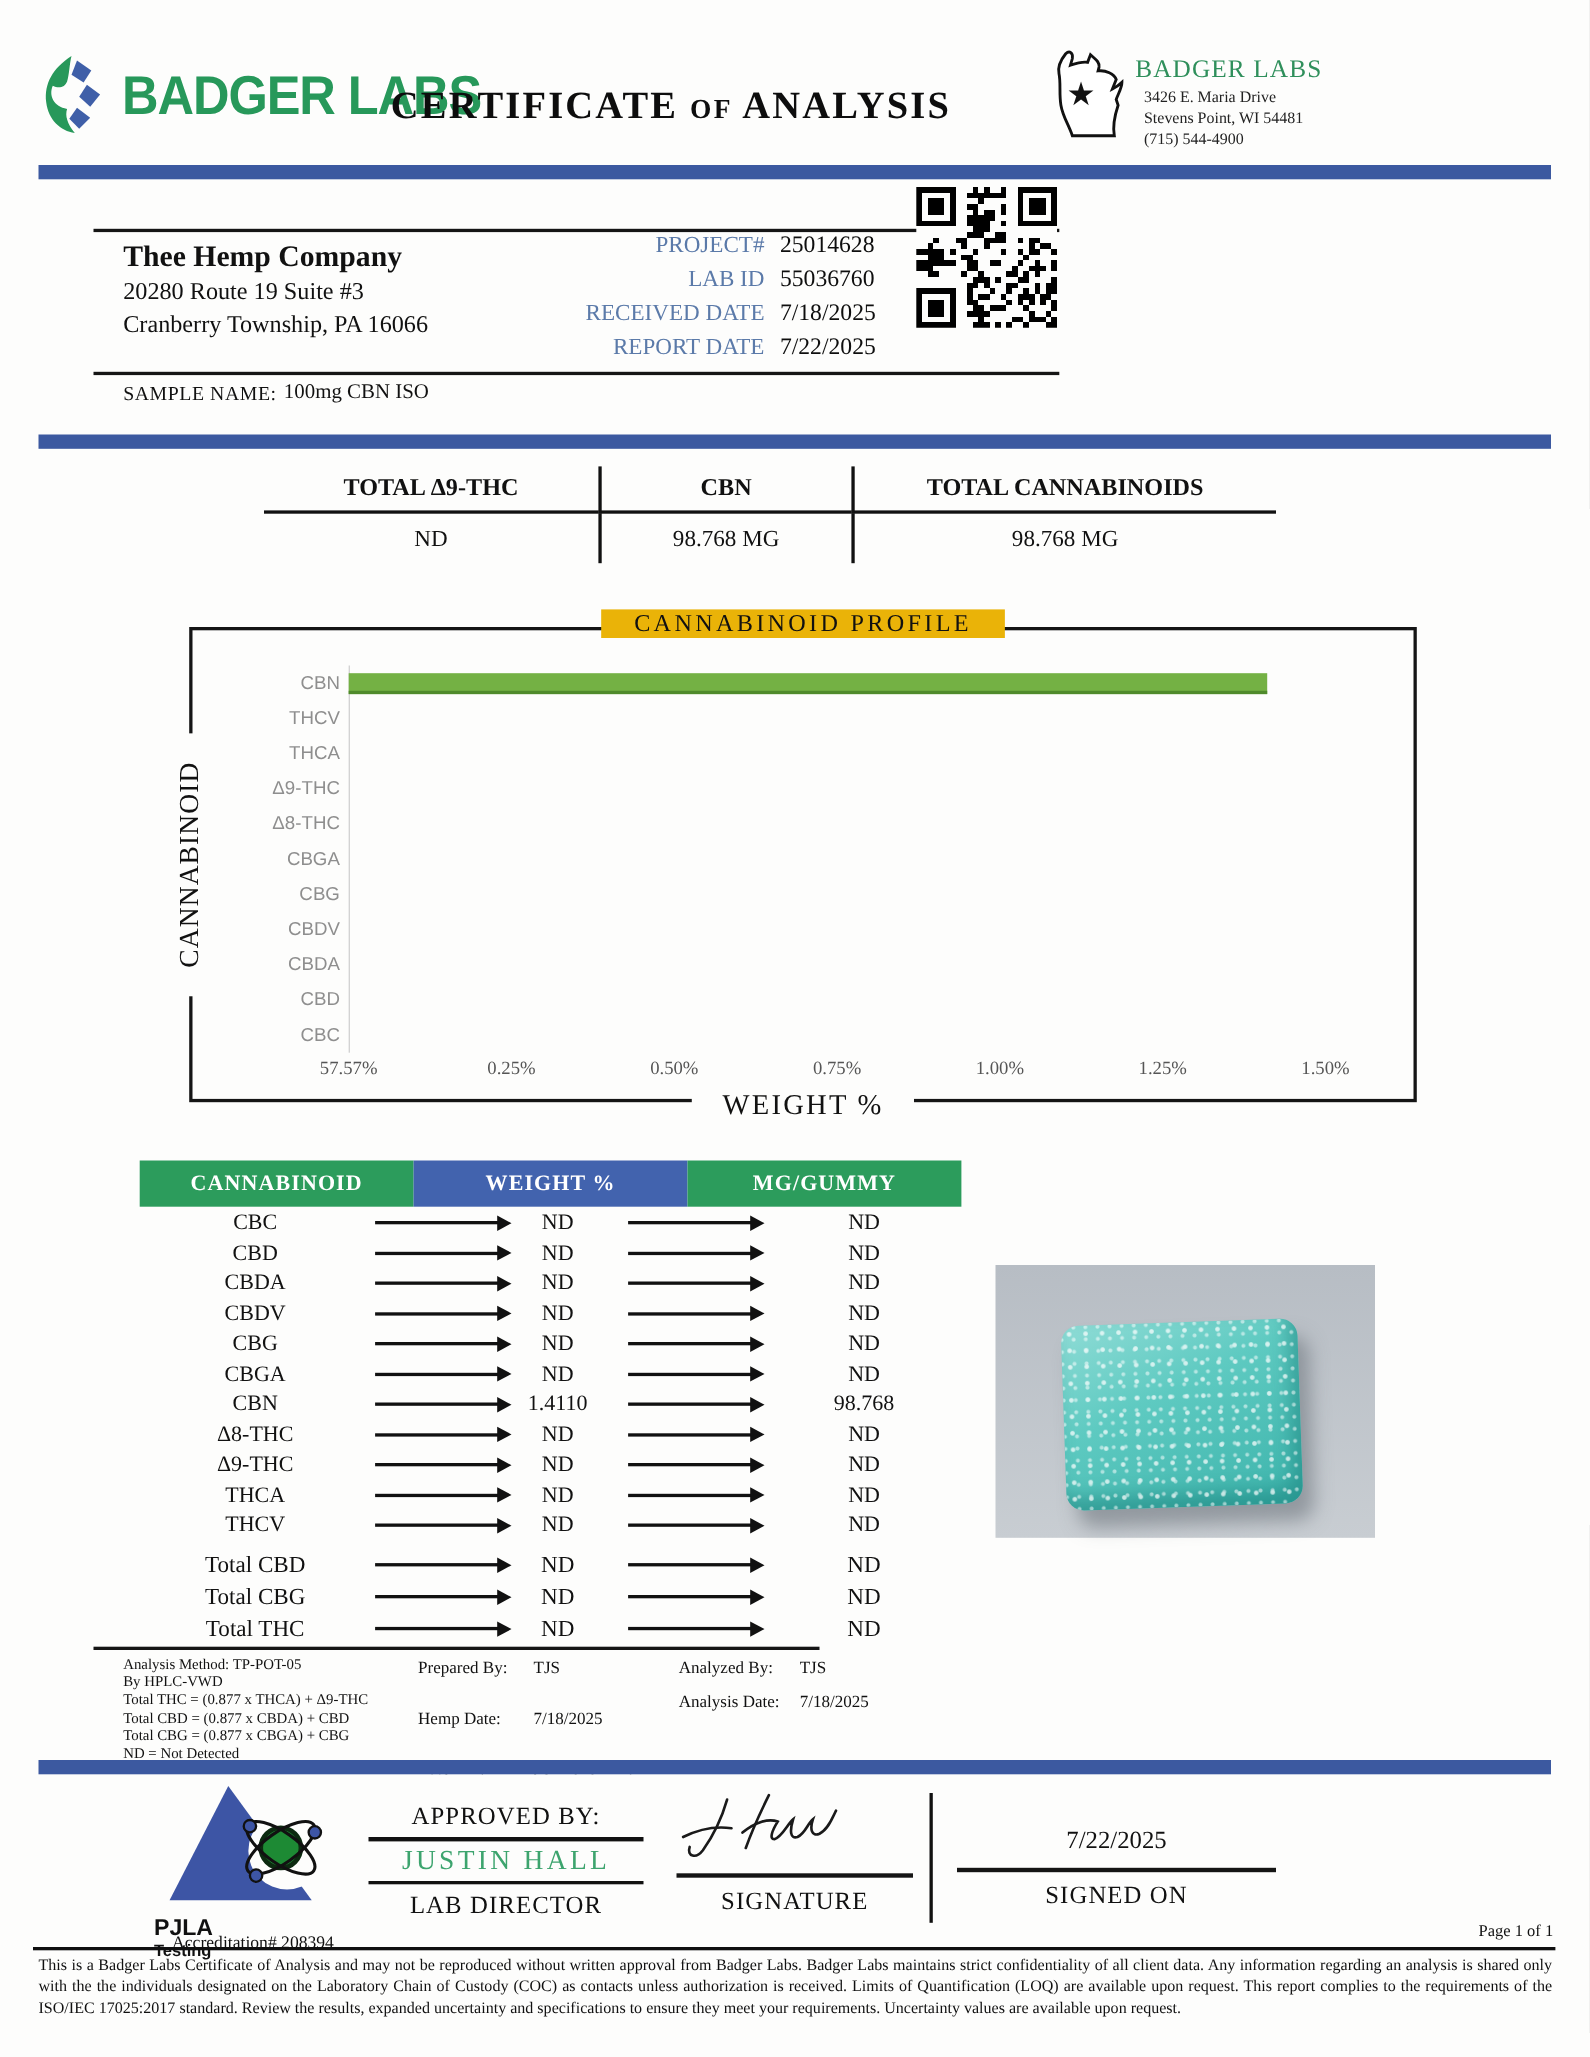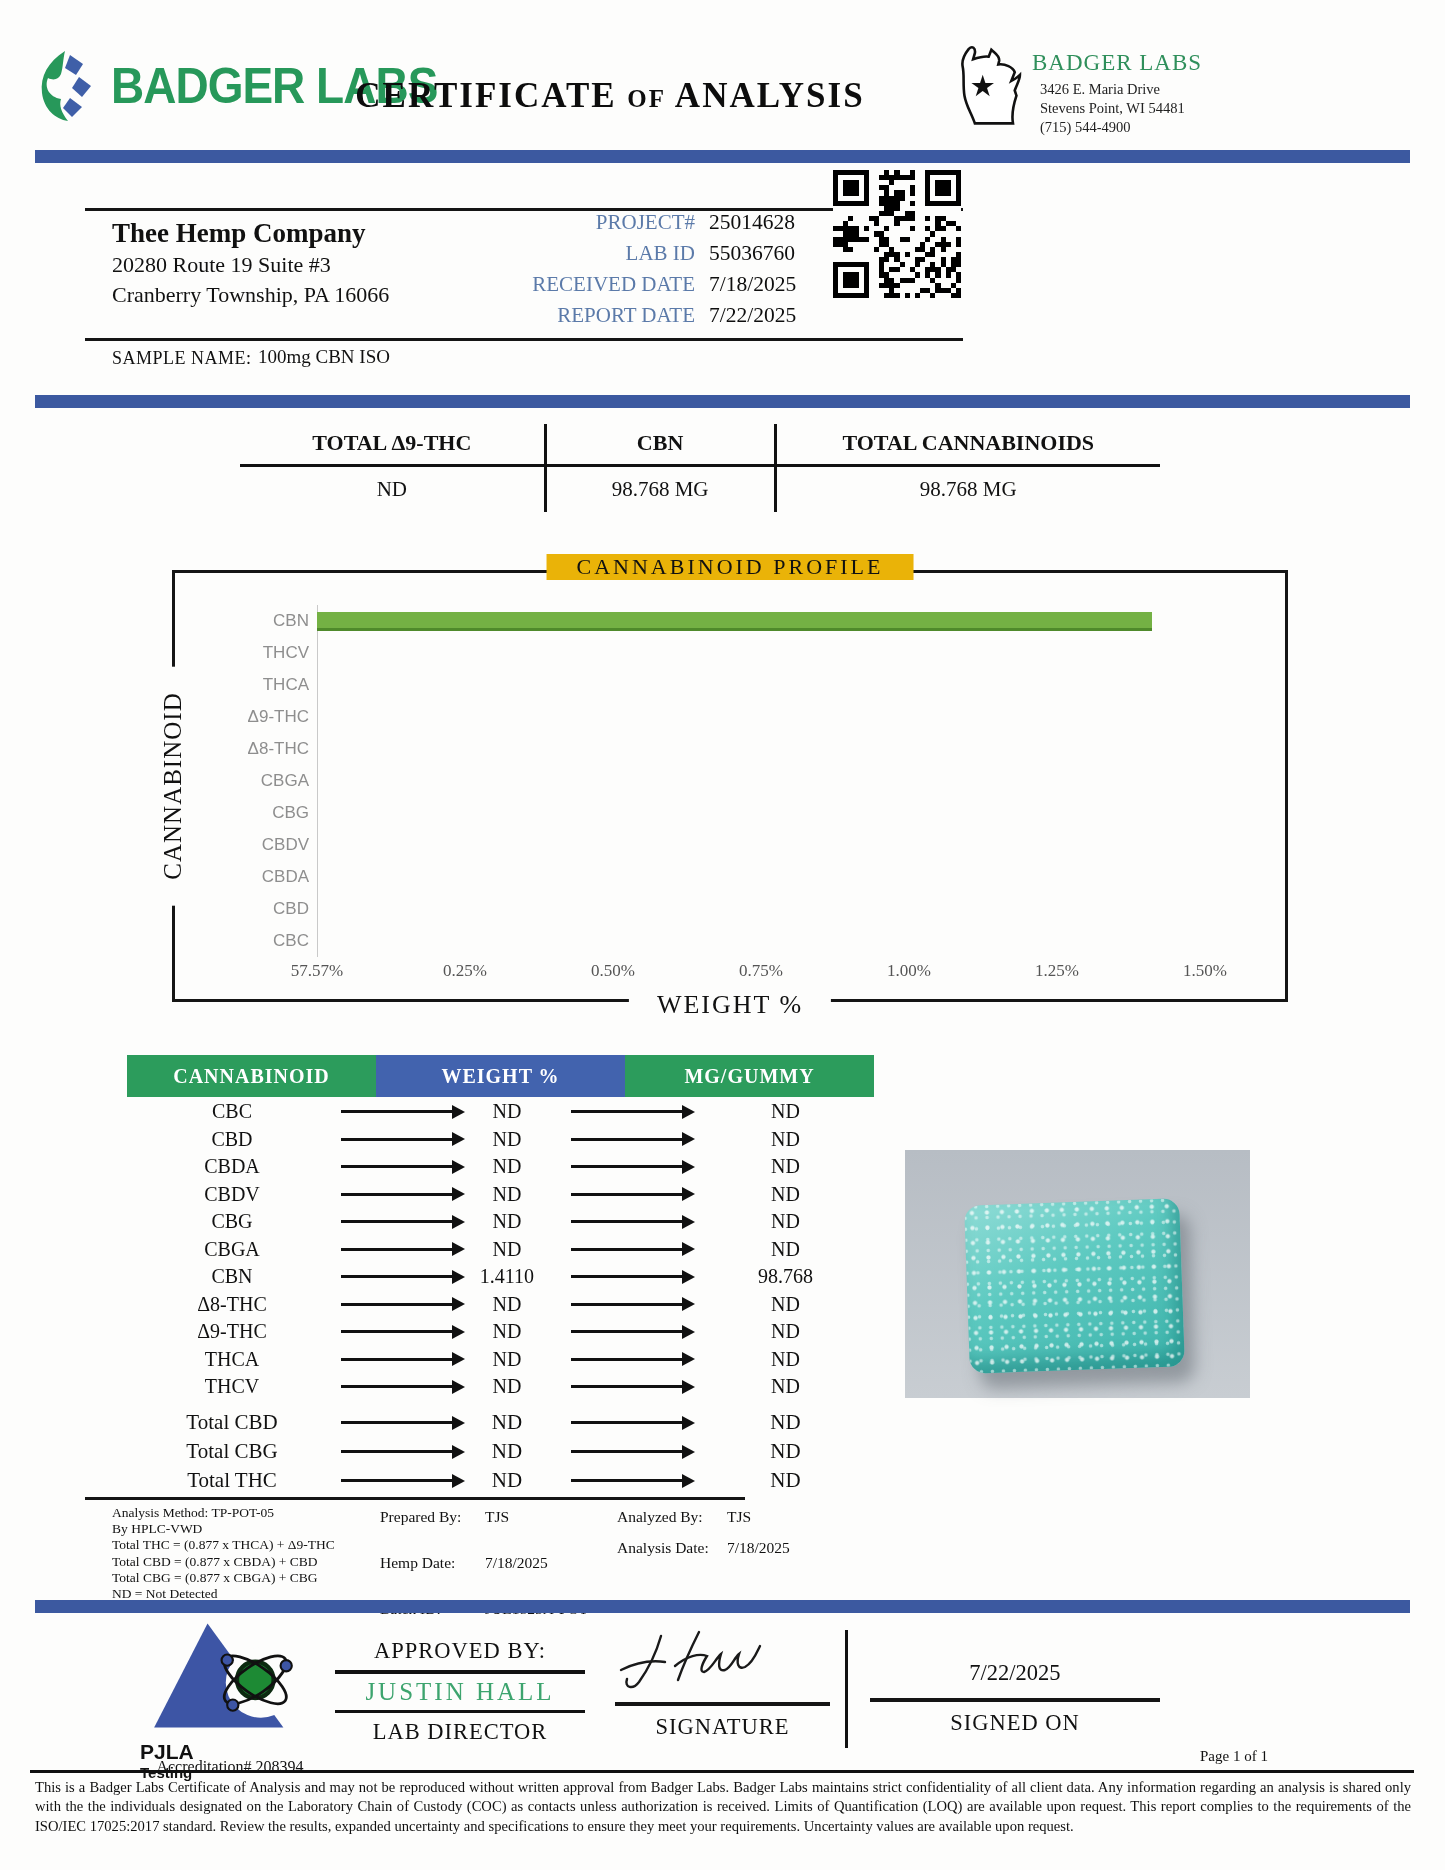--- a/index.html
+++ b/index.html
@@ -80,21 +80,21 @@
 
   
   .app-col{display:flex;flex-direction:column;align-items:center}
   .app-label{font-size:22.5px;letter-spacing:1px}
   .app-line{height:3.5px;background:#111;width:250px}
   .app-name{font-size:25px;letter-spacing:3px;color:#3da46e;padding:4px 0}
   .app-title{font-size:22.5px;letter-spacing:1px;padding-top:6px}
   .sig-label{font-size:22.5px;letter-spacing:1px;text-align:center}
   .pjla-txt{font-family:Liberation Sans, sans-serif;font-weight:bold;text-align:left}
 
-  .pagelab{font-size:15px;text-align:left}
+  .pagelab{font-size:15px;text-align:right}
   .footer{font-size:14.6px;line-height:1.32;text-align:justify;color:#101010}
 </style>
 </head>
 <body>
 
 <div id="page">
 
   <div class="abs" style="left:35px;top:48px;display:flex;align-items:center;gap:12px">
     <svg width="64" height="76" viewBox="0 0 64 76">
       <path d="M30 3 C13 14 5 28 7 45 C9 61 20 71 33 73 C26 64 24 57 26 51 C14 49 9 39 13 30 C19 33 24 31 26 26 C28 20 28 11 30 3 Z" fill="#27985a"></path>

